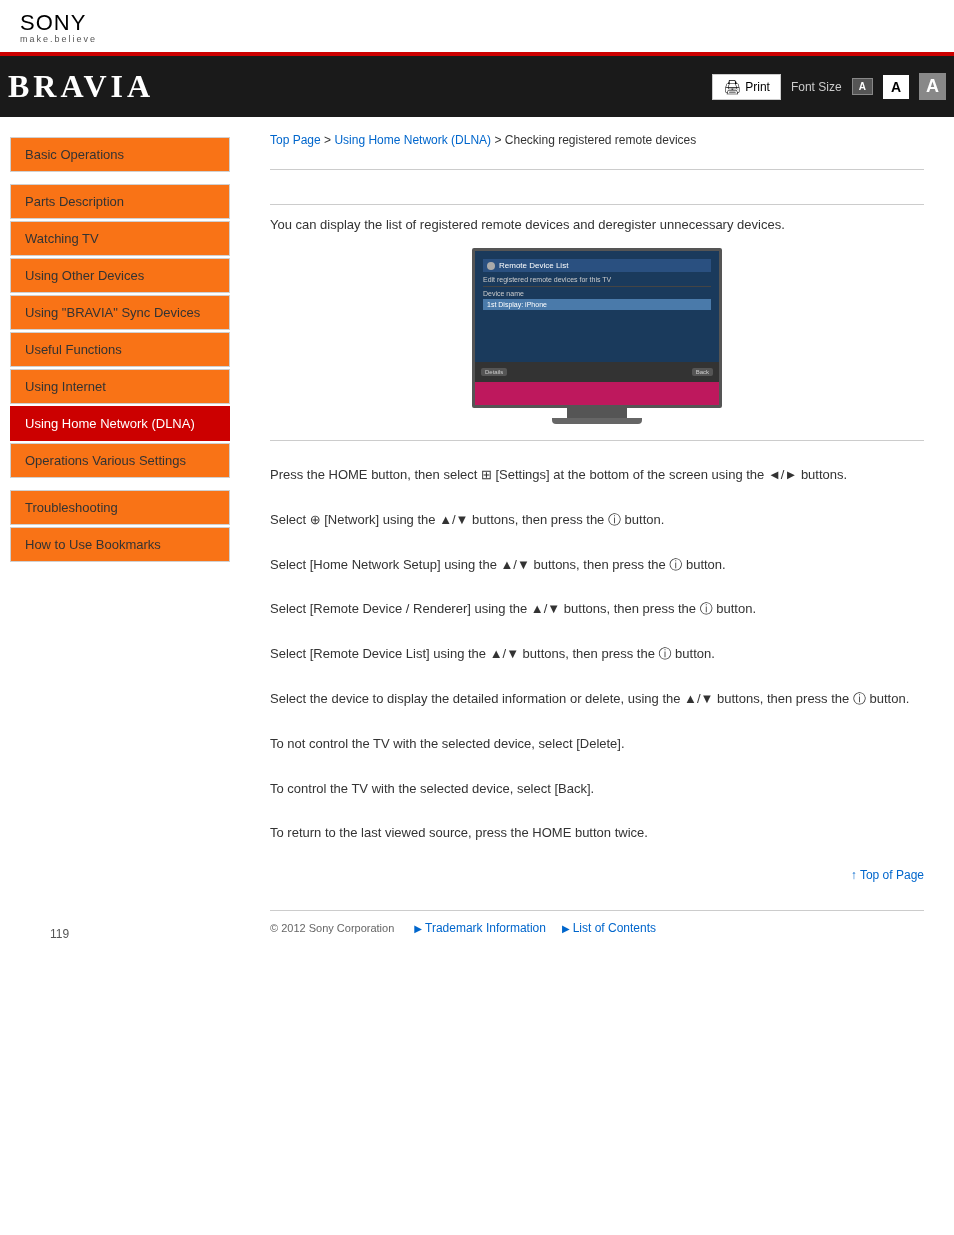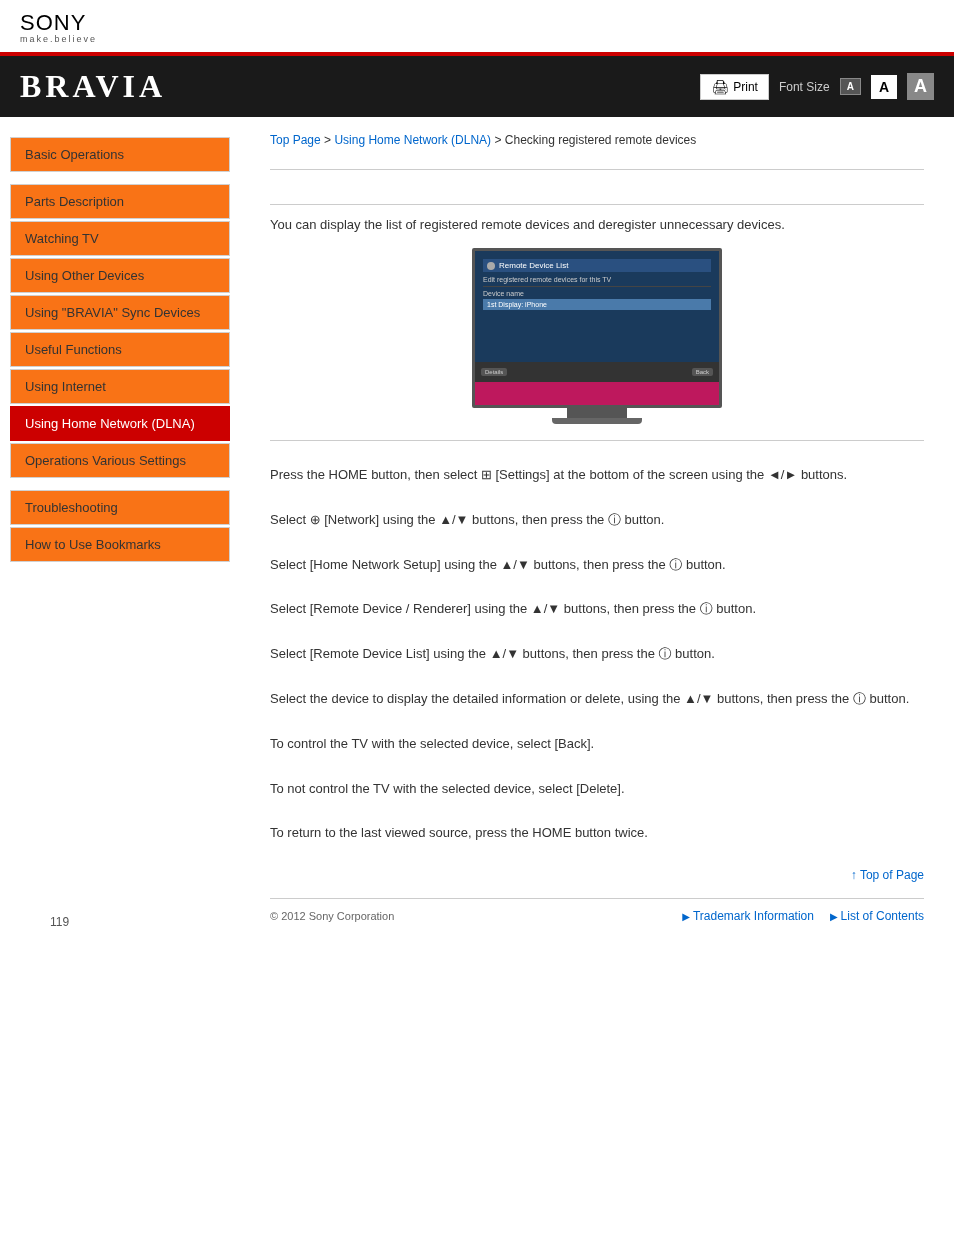--- a/index.html
+++ b/index.html
@@ -4,21 +4,21 @@
   <style>
     * { box-sizing: border-box; margin: 0; padding: 0; }
     body { font-family: Arial, sans-serif; font-size: 13px; color: #333; background: #fff; width: 954px; min-height: 1235px; }
 
     
     .top-bar { padding: 12px 20px 8px 20px; }
     .sony-logo { font-size: 22px; font-weight: normal; letter-spacing: 1px; color: #000; line-height: 1; }
     .sony-tagline { font-size: 9px; color: #555; letter-spacing: 2px; }
 
     
-    .bravia-bar { background: #1a1a1a; padding: 12px 20px; display: flex; align-items: center; justify-content: space-between; border-top: 4px solid #cc0000; }
+    .bravia-bar { background: #1a1a1a; padding: 12px 8px; display: flex; align-items: center; justify-content: space-between; border-top: 4px solid #cc0000; }
     .bravia-title { color: #fff; font-size: 32px; font-weight: bold; letter-spacing: 4px; font-family: Georgia, serif; }
     .bravia-controls { display: flex; align-items: center; gap: 10px; }
     .print-btn { background: #fff; border: 1px solid #ccc; padding: 4px 10px; font-size: 12px; cursor: pointer; display: flex; align-items: center; gap: 4px; }
     .font-size-label { color: #ccc; font-size: 12px; }
     .font-btn { border: 1px solid #888; background: #555; color: #fff; cursor: pointer; font-weight: bold; padding: 2px 6px; }
     .font-btn.active { background: #fff; color: #000; border: 2px solid #fff; font-size: 16px; }
 
     
     .main-layout { display: flex; padding: 0; }
 
@@ -57,21 +57,21 @@
 
     
     .instructions { margin: 16px 0; }
     .instruction-line { font-size: 13px; color: #333; margin: 24px 0; line-height: 1.6; }
 
     
     .top-of-page { text-align: right; margin: 20px 0 10px 0; font-size: 12px; }
     .top-of-page a { color: #0066cc; text-decoration: none; }
     .top-of-page-arrow { color: #0066cc; }
 
-    .footer { display: flex; align-items: center; justify-content: space-between; border-top: 1px solid #ccc; padding: 10px 0 6px 0; margin-top: 16px; }
+    .footer { display: flex; align-items: center; border-top: 1px solid #ccc; padding: 10px 0 6px 0; margin-top: 28px; gap: 20px; }
     .footer-copyright { font-size: 11px; color: #666; }
     .footer-links { display: flex; gap: 16px; font-size: 12px; }
     .footer-links a { color: #0066cc; text-decoration: none; display: flex; align-items: center; gap: 3px; }
     .footer-arrow { color: #0066cc; font-size: 10px; }
 
     .page-number { position: absolute; bottom: 20px; left: 50px; font-size: 12px; color: #555; }
 
     
     .print-icon { font-size: 14px; }
   </style>
@@ -159,22 +159,22 @@
 
     <hr class="separator-line">
 
     <div class="instructions">
       <p class="instruction-line">Press the HOME button, then select ⊞ [Settings] at the bottom of the screen using the ◄/► buttons.</p>
       <p class="instruction-line">Select ⊕ [Network] using the ▲/▼ buttons, then press the ⓘ button.</p>
       <p class="instruction-line">Select [Home Network Setup] using the ▲/▼ buttons, then press the ⓘ button.</p>
       <p class="instruction-line">Select [Remote Device / Renderer] using the ▲/▼ buttons, then press the ⓘ button.</p>
       <p class="instruction-line">Select [Remote Device List] using the ▲/▼ buttons, then press the ⓘ button.</p>
       <p class="instruction-line">Select the device to display the detailed information or delete, using the ▲/▼ buttons, then press the ⓘ button.</p>
+      <p class="instruction-line">To not control the TV with the selected device, select [Delete].</p>
       <p class="instruction-line">To control the TV with the selected device, select [Back].</p>
-      <p class="instruction-line">To not control the TV with the selected device, select [Delete].</p>
     </div>
 
     <p class="instruction-line">To return to the last viewed source, press the HOME button twice.</p>
 
     <div class="top-of-page">
       <span class="top-of-page-arrow">↑ </span>
       <a href="#">Top of Page</a>
     </div>
 
     <div class="footer">

